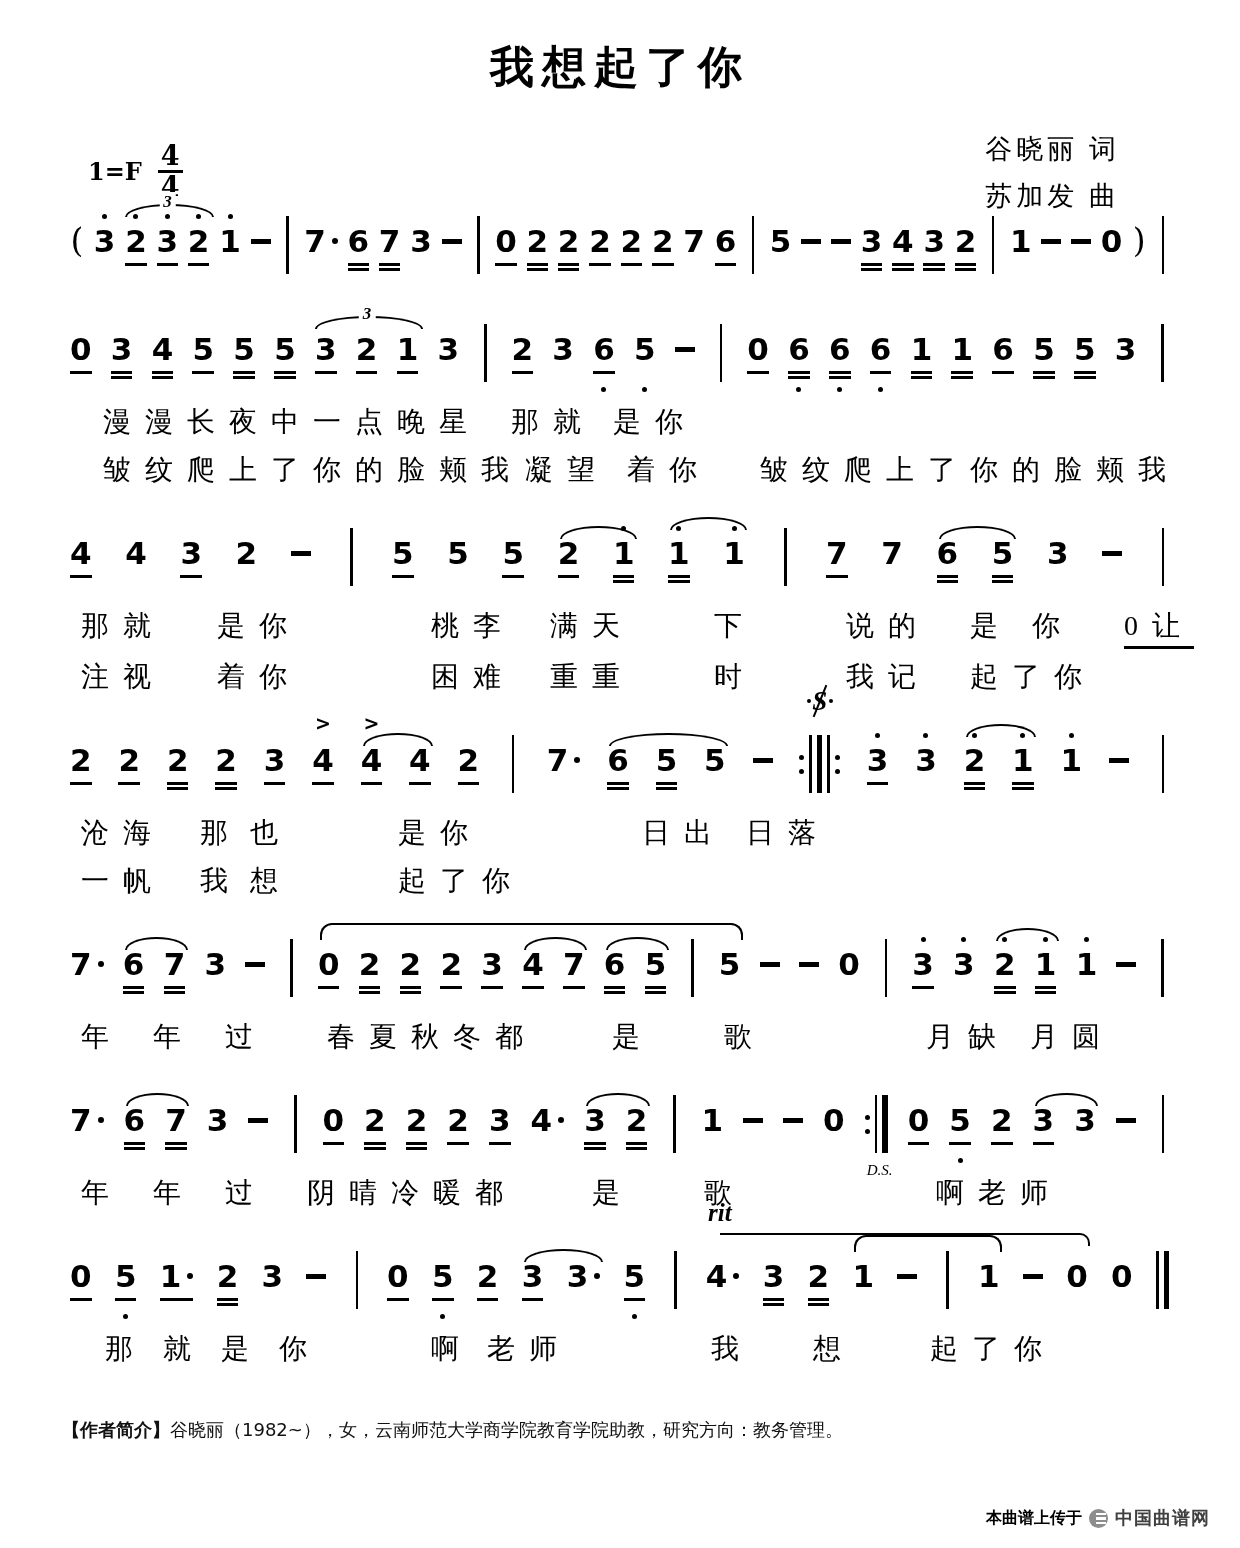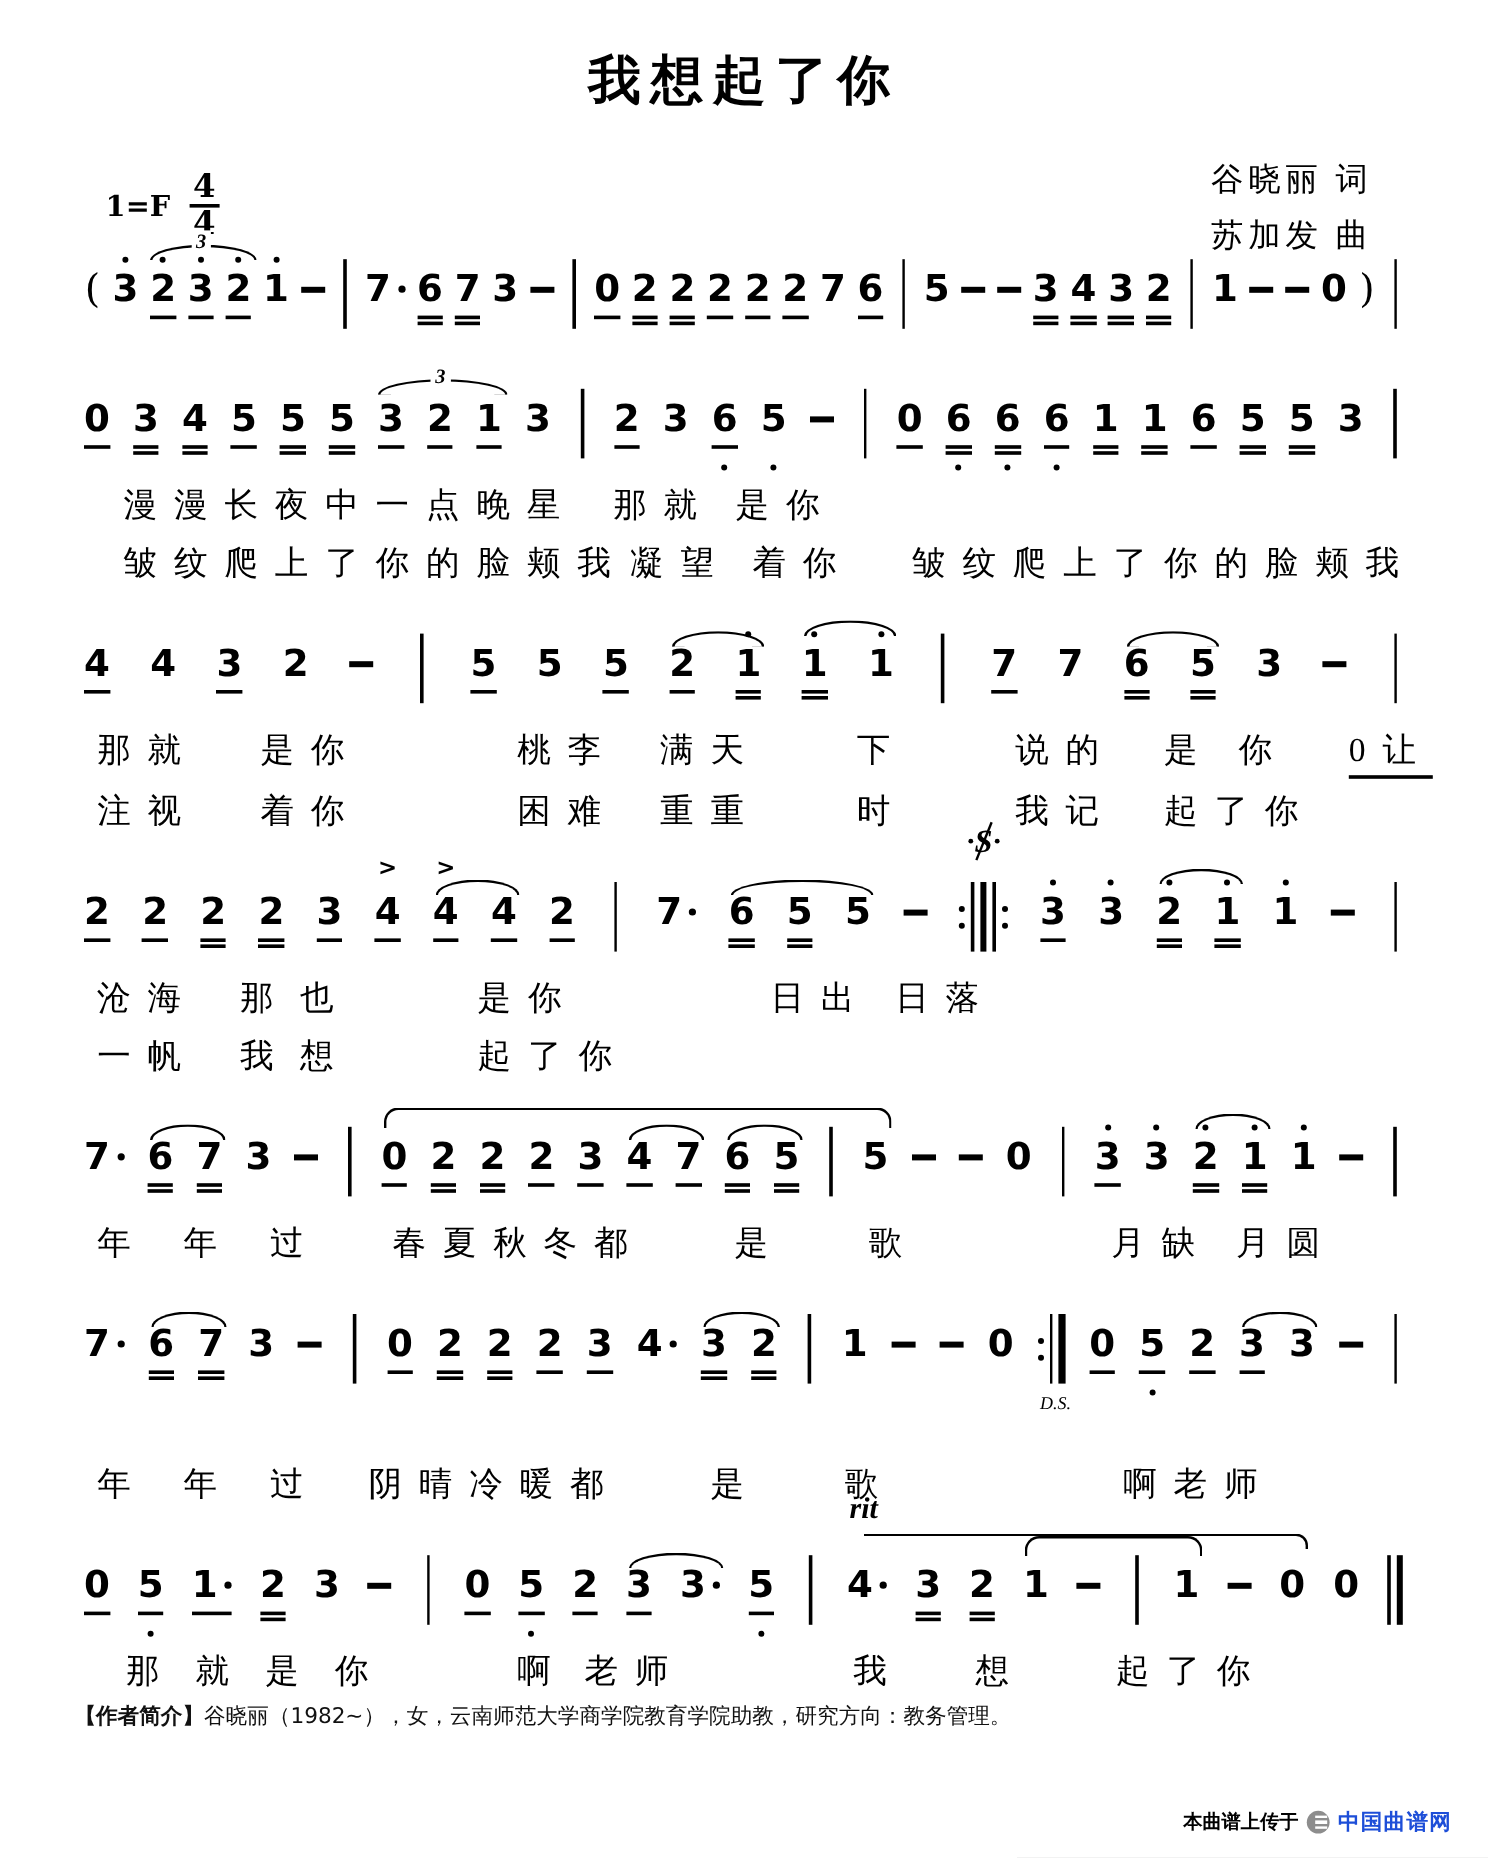--- a/index.html
+++ b/index.html
@@ -1,21 +1,21 @@
 <!DOCTYPE html>
 <html><head>
 <meta charset="utf-8">
 <style>
   html,body{margin:0;padding:0;background:#e8e8e8;}
   .page{position:relative;width:1240px;height:1548px;background:#ffffff;margin:0 auto;overflow:hidden;
         font-family:"Liberation Serif",serif;color:#000;}
   
   .title{position:absolute;top:38px;left:0;width:100%;text-align:center;margin:0;
          font-size:44px;font-weight:bold;letter-spacing:8px;font-family:"Liberation Serif",serif;}
-  .credits{position:absolute;top:126px;right:96px;text-align:left;font-size:27px;line-height:47px;letter-spacing:4px;}
+  .credits{position:absolute;top:126px;right:120px;text-align:left;font-size:27px;line-height:47px;letter-spacing:4px;}
   .keysig{position:absolute;left:88px;top:142px;display:flex;align-items:center;gap:16px;}
   .kf{font-weight:bold;font-size:24px;font-family:"DejaVu Serif",serif;}
   .ts{display:flex;flex-direction:column;align-items:center;font-weight:bold;font-size:27px;line-height:28px;
       font-family:"DejaVu Serif",serif;}
   .ts .t{border-bottom:3px solid #000;padding:0 3px;}
   .ts .b{padding:0 3px;}
   
   #score{position:absolute;top:212px;left:0;right:0;}
   .system{position:relative;margin:0 70px 34px 70px;}
   .notes{display:flex;justify-content:space-between;align-items:flex-start;width:100%;}
@@ -62,21 +62,21 @@
   .lu{border-bottom:3px solid #000;}
   
   .bio{position:absolute;left:62px;top:1418px;font-family:"DejaVu Sans",sans-serif;font-size:18px;color:#111;}
   .bio .lbl{font-weight:bold;}
   .upload{position:absolute;right:30px;top:1506px;display:flex;align-items:center;gap:7px;
           font-family:"DejaVu Sans",sans-serif;}
   .upload .pfx{font-weight:bold;font-size:16px;color:#000;}
   .logo{width:19px;height:19px;border-radius:50%;background:#8d8d8d;position:relative;overflow:hidden;display:inline-block;}
   .logo i{position:absolute;left:7px;right:2px;height:2.5px;background:#fff;display:block;}
   .logo i.l1{top:4px;} .logo i.l2{top:8.5px;} .logo i.l3{top:13px;}
-  .upload .site{font-weight:bold;font-size:18px;color:#1d4ed8;letter-spacing:1px;}
+  .upload .site{font-weight:bold;font-size:18px;color:#404040;letter-spacing:1px;}
 </style>
 </head>
 <body>
 
 <div class="page">
   <h1 class="title">我想起了你</h1>
 
   <div class="credits">
     <div>谷晓丽 词</div>
     <div>苏加发 曲</div>
@@ -1683,21 +1683,21 @@
             <i class="vbar"></i>
           </span>
         </div>
         <div class="lyr" style="padding-left: 11px;">
           <span class="lseg">年</span>
           <span class="lseg" style="margin-left: 30px;">年</span>
           <span class="lseg" style="margin-left: 30px;">过</span>
           <span class="lseg" style="margin-left: 40px;">阴晴冷暖都</span>
           <span class="lseg" style="margin-left: 75px;">是</span>
           <span class="lseg" style="margin-left: 70px;">歌</span>
-          <span class="lseg" style="margin-left: 190px; margin-top: 45px;">啊老师</span>
+          <span class="lseg" style="margin-left: 190px;">啊老师</span>
         </div>
         <i class="arc" style="left: 56px; width: 59px; top: 2px;"></i>
         <i class="arc" style="left: 516px; width: 60px; top: 2px;"></i>
         <i class="arc" style="left: 965px; width: 59px; top: 2px;"></i>
       </div>
       <div class="system">
         <div class="notes">
           <span class="tok">
             <span class="oa"></span>
             <span class="gl">

